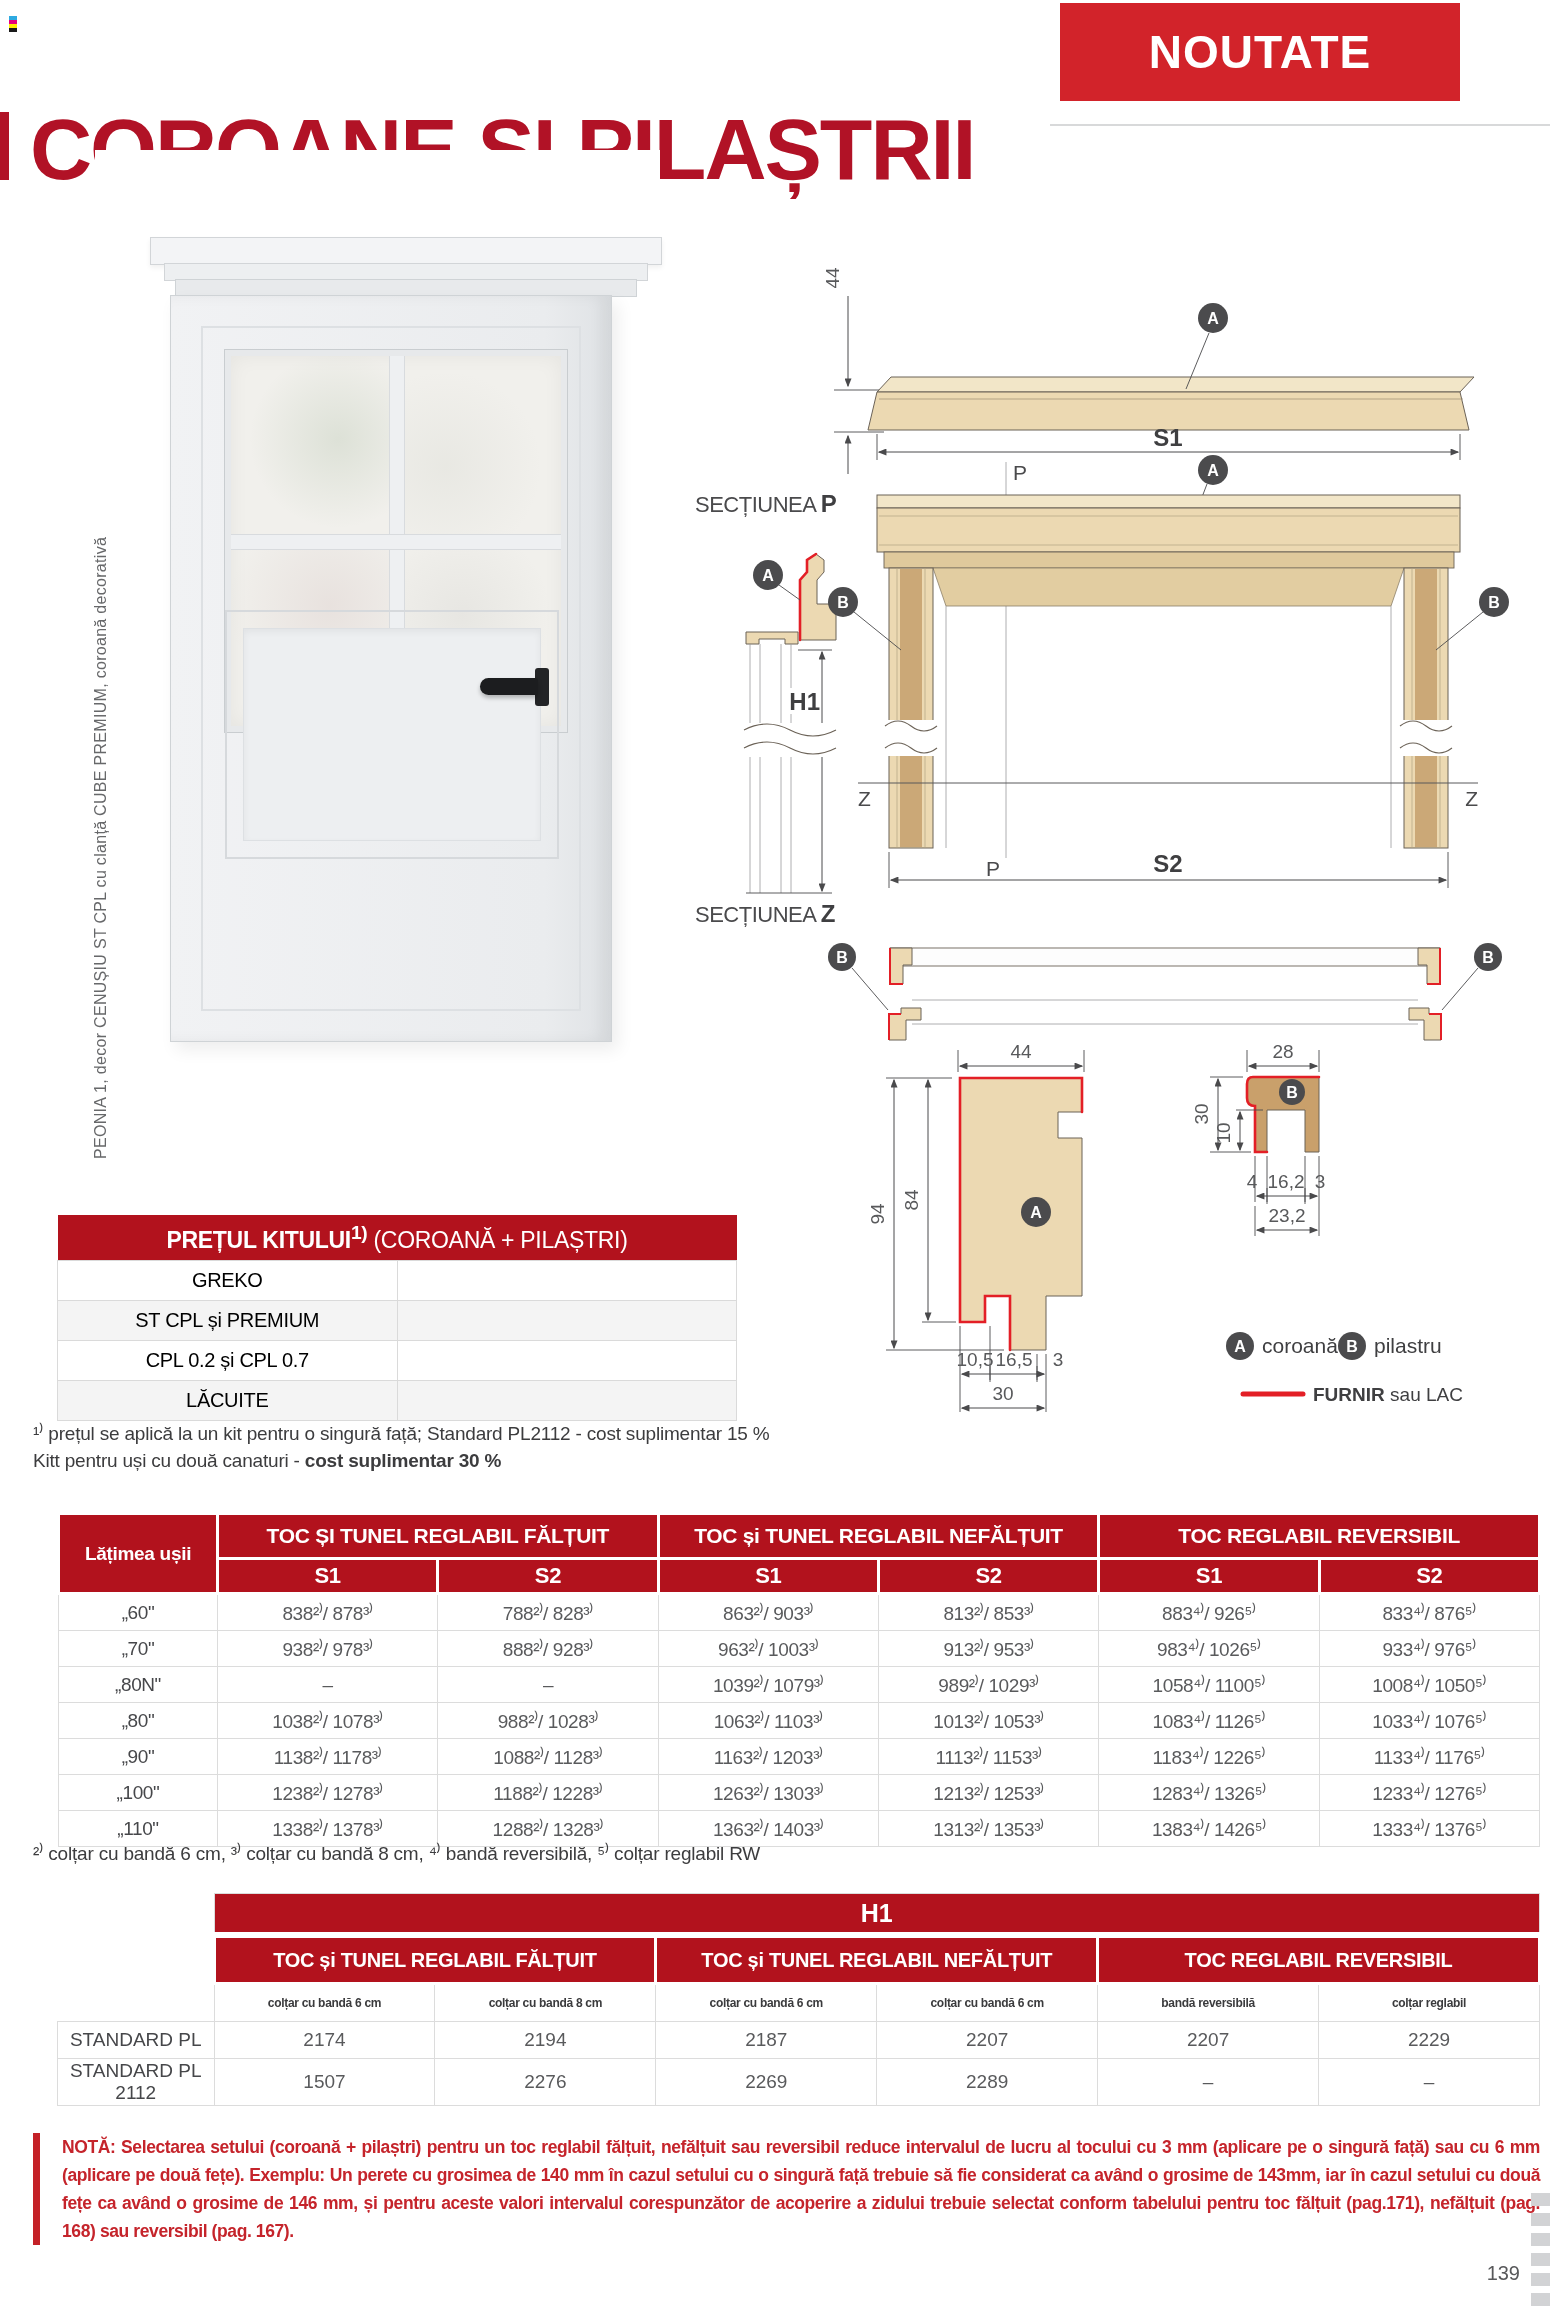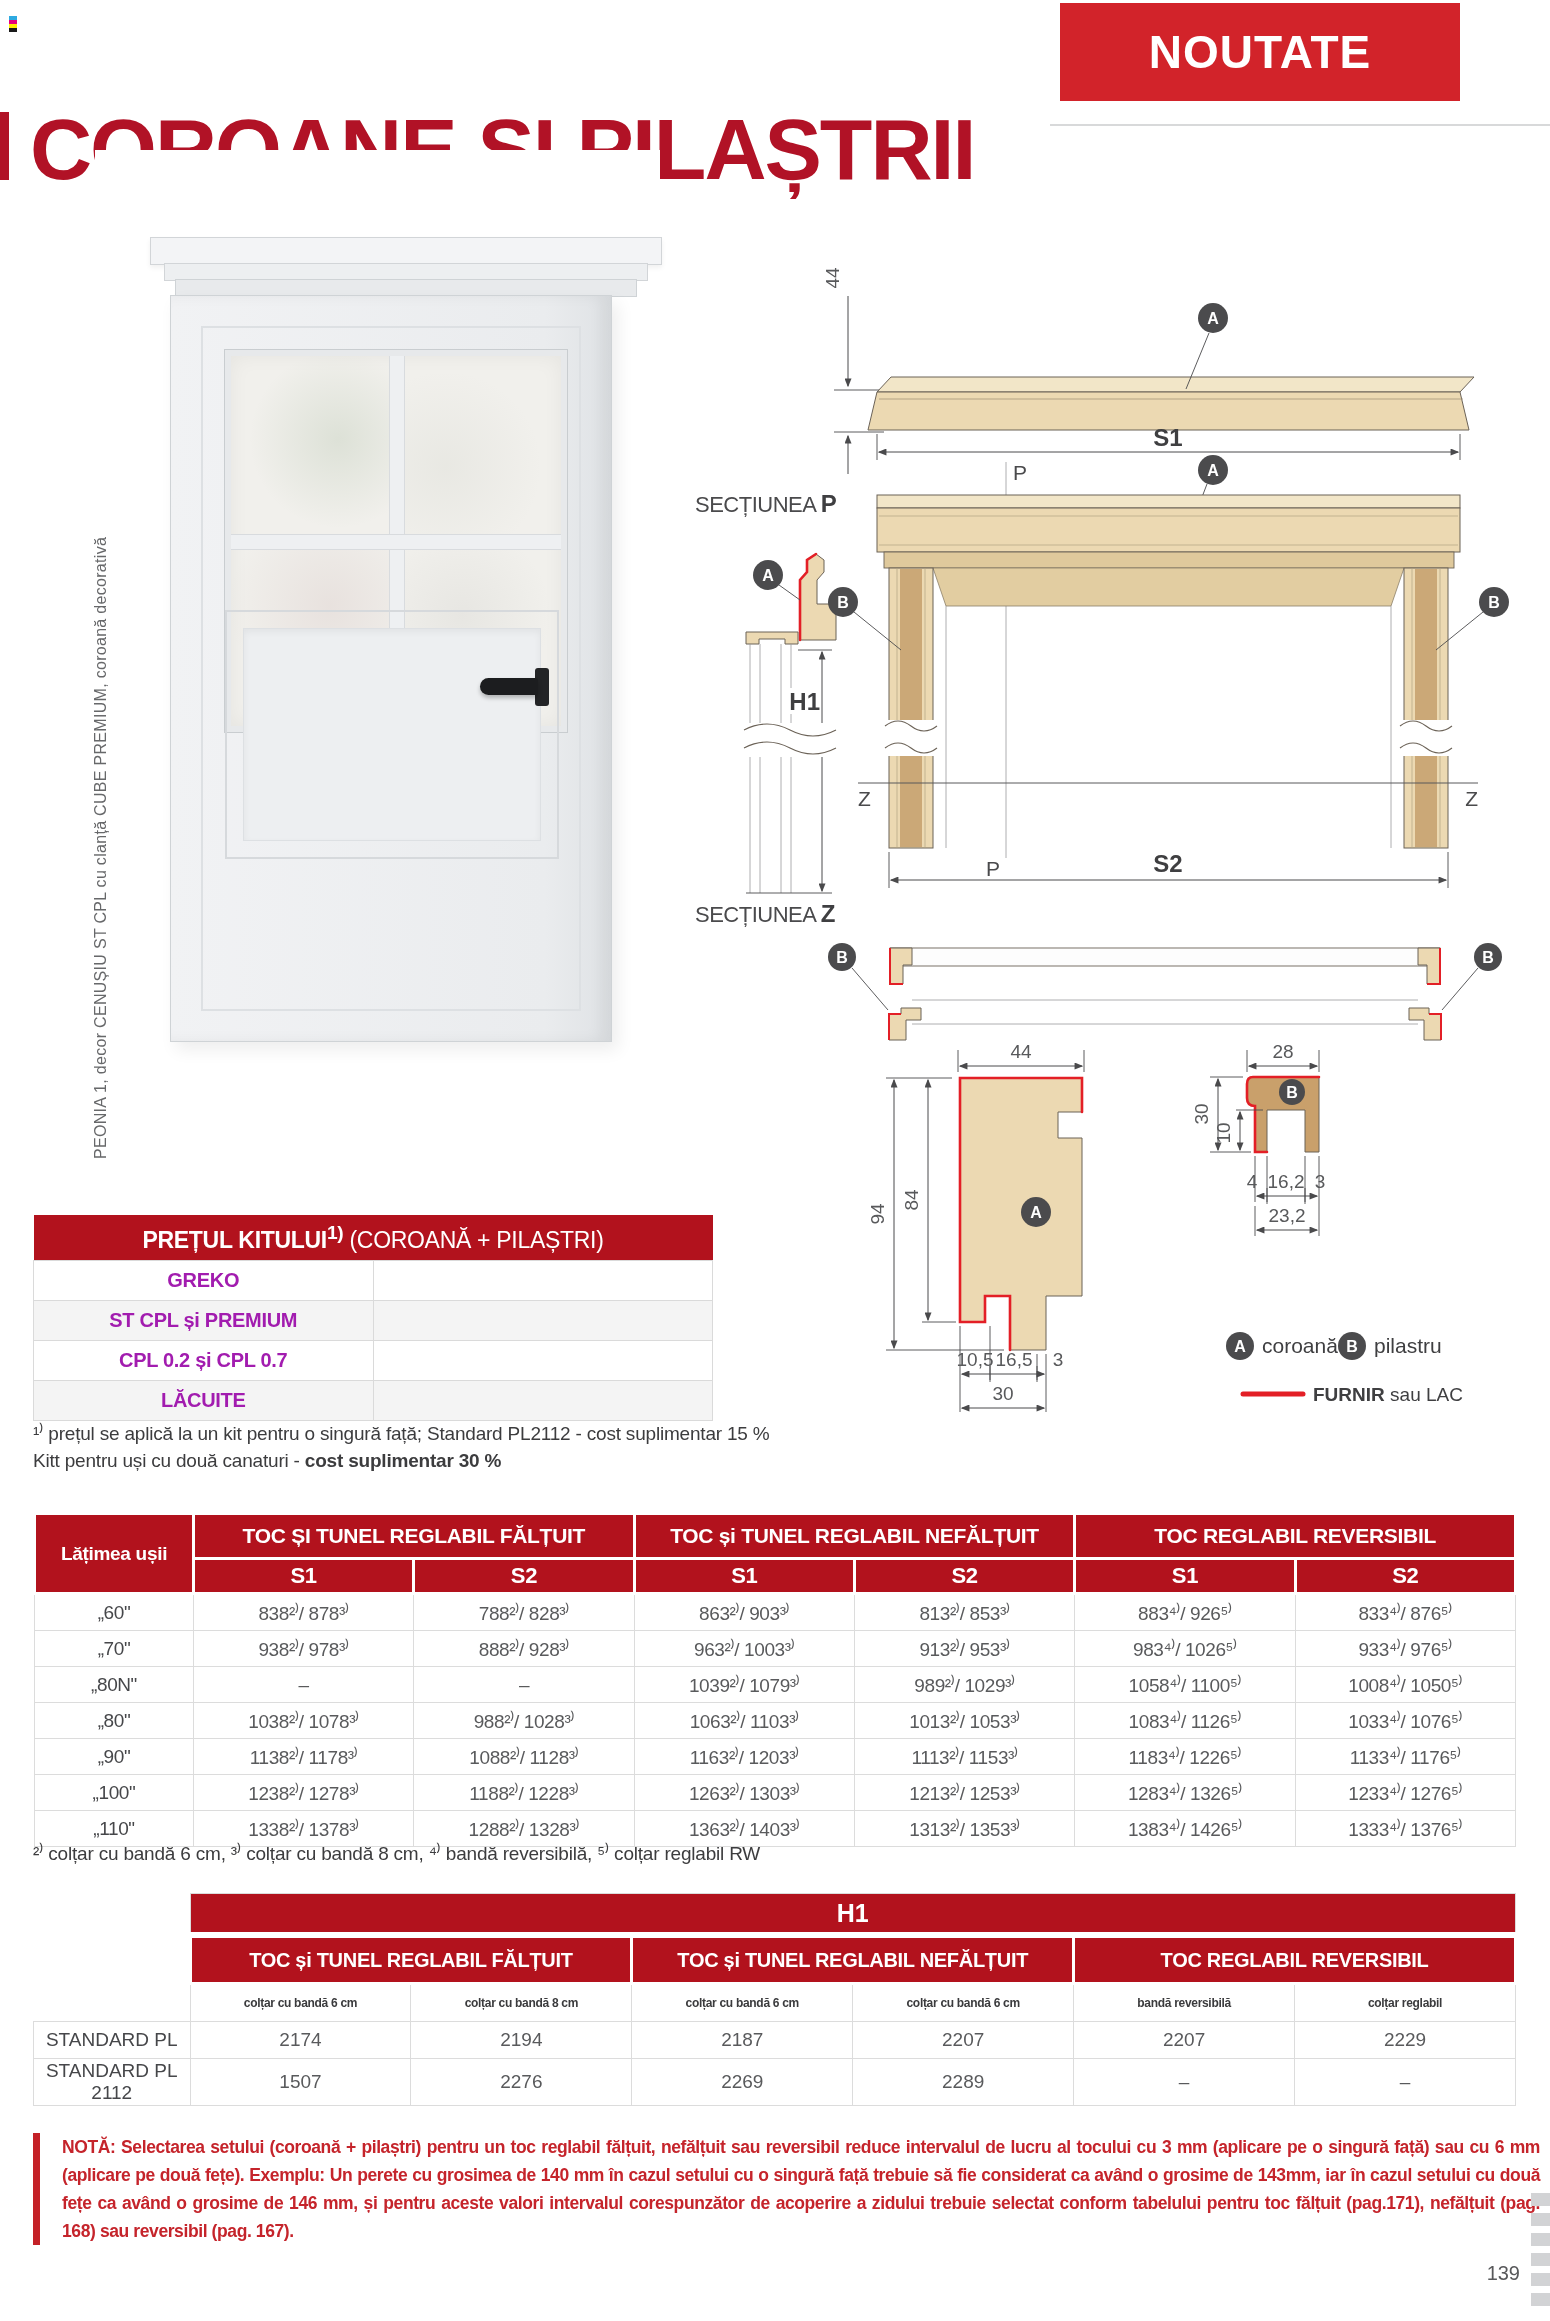--- a/index.html
+++ b/index.html
@@ -58,26 +58,26 @@
   .lnt{stroke:#4a4a4c;stroke-width:.9;fill:none;}
   .lnf{stroke:#9a9a9c;stroke-width:.8;fill:none;}
   .wood{fill:#ecd9b2;stroke:#6b6257;stroke-width:1;}
   .woodl{fill:#f2e6c8;stroke:#6b6257;stroke-width:1;}
   .woodd{fill:#dfc99c;stroke:#6b6257;stroke-width:.9;}
   .woodb{fill:#c9a06b;stroke:#6b6257;stroke-width:1;}
   .red{stroke:#e31f26;fill:none;stroke-width:2.6;stroke-linecap:round;}
   .ball{fill:#4b4b4d;}
   .wave{stroke:#6b6257;stroke-width:1.1;fill:none;}
   
-  table{border-collapse:collapse;table-layout:fixed;}
+  table{border-collapse:collapse;table-layout:fixed;margin-left:24px;}
   .pt{left:33px;top:1215px;width:680px;}
   .pt th{background:#b2121d;color:#fff;height:43px;font-size:23px;letter-spacing:-.3px;}
   .pt th .light{font-weight:normal;}
   .pt td{border:1px solid #dadada;height:37px;text-align:center;font-size:20px;}
-  .pt td.pt-label{width:231px;font-weight:bold;color:#a21caf;letter-spacing:-.3px;}
+  .pt td.pt-label{width:231px;font-weight:normal;color:#000000;letter-spacing:-.3px;}
   .pt tbody tr:nth-child(even) td{background:#f4f4f4;}
   .foot{font-size:19px;color:#3c3c3e;letter-spacing:-.2px;white-space:nowrap;}
   .pt-foot1{left:33px;top:1420px;text-align:right;}
   .pt-foot2{left:33px;top:1450px;}
   .mt{left:33px;top:1512px;width:1484px;}
   .mt th{background:#b2121d;color:#fff;border:3px solid #fff;letter-spacing:-.3px;}
   .mt th.corner{width:154px;font-size:19px;}
   .mt th.group{height:40px;font-size:21px;}
   .mt th.sub{height:30px;font-size:22px;}
   .mt td{border:1px solid #dcdcdc;height:33px;text-align:center;font-size:19px;color:#595a5c;letter-spacing:-.4px;}

